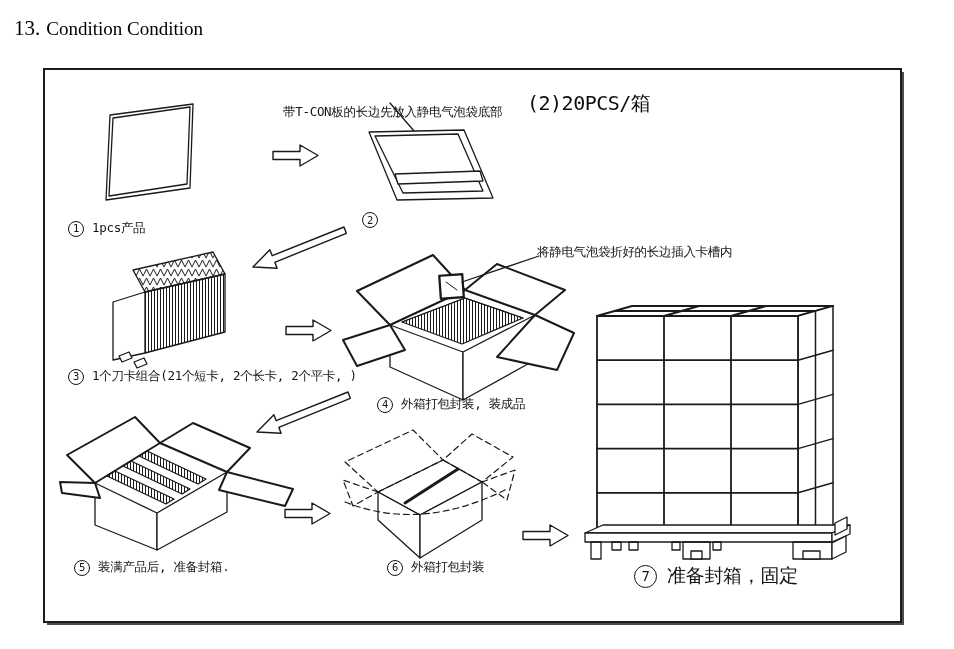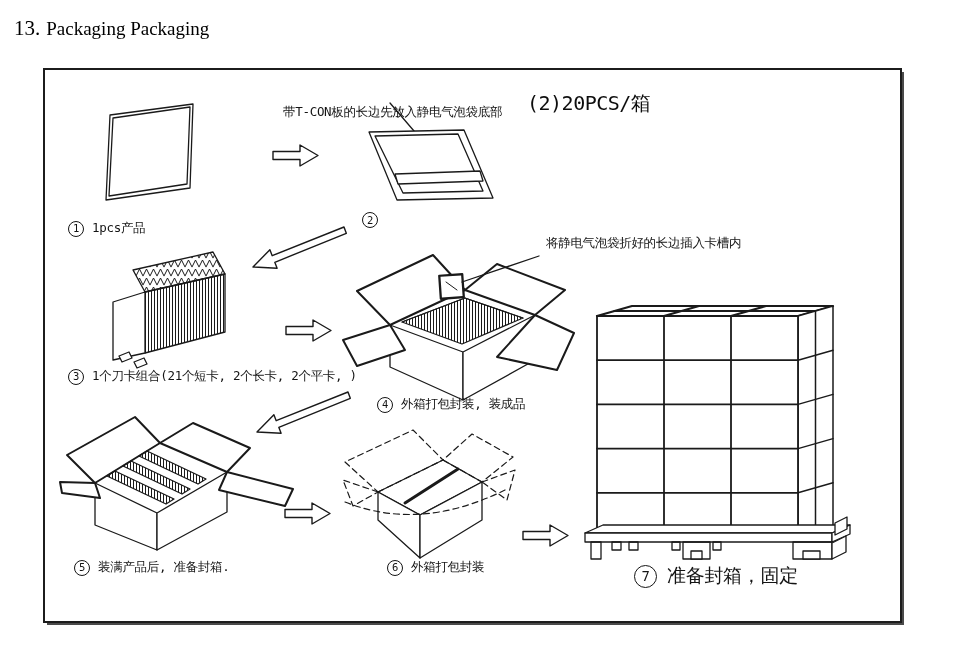--- a/index.html
+++ b/index.html
@@ -38,21 +38,21 @@
     display:inline-flex;align-items:center;justify-content:center;
     font-size:10.5px;line-height:1;flex:0 0 auto;box-sizing:border-box;
   }
   .lbl.big{font-size:19px;gap:10px;}
   .lbl.big .cnum{width:23px;height:23px;font-size:14px;border-width:1.6px;}
 </style>
 </head>
 <body>
 
 <div class="title">
-  <span class="num">13.</span><span>Packaging Packaging</span>
+  <span class="num">13.</span><span>Condition Condition</span>
 </div>
 
 <div class="frame">
   <svg width="855" height="551" viewBox="0 0 855 551" fill="none" stroke="#1a1a1a" stroke-width="1.3" stroke-linejoin="round" stroke-linecap="round">
     <defs>
       <pattern id="hatchV" width="3" height="6" patternUnits="userSpaceOnUse">
         <line x1="1.5" y1="0" x2="1.5" y2="6" stroke="#1a1a1a" stroke-width="1"></line>
       </pattern>
       <pattern id="zigzag" width="7" height="9" patternUnits="userSpaceOnUse">
         <path d="M0,8 L3.5,1 L7,8" fill="none" stroke="#1a1a1a" stroke-width="1"></path>
@@ -184,21 +184,21 @@
       </g>
     </g>
   </svg>
 </div>
 
 <div class="specs">
   <div class="spec-line">(2)20PCS/箱</div>
 </div>
 
 <div class="note" style="left:283px;top:84px;margin-top:20px;">带T-CON板的长边先放入静电气泡袋底部</div>
-<div class="note" style="left:537px;top:235px;margin-left:9px;">将静电气泡袋折好的长边插入卡槽内</div>
+<div class="note" style="left:537px;top:244px;">将静电气泡袋折好的长边插入卡槽内</div>
 
 <div class="lbl" style="left:68px;top:220px;">
   <span class="cnum">1</span>
   <span>1pcs产品</span>
 </div>
 <div class="lbl" style="left:362px;top:212px;">
   <span class="cnum">2</span>
 </div>
 <div class="lbl" style="left:68px;top:368px;">
   <span class="cnum">3</span>

